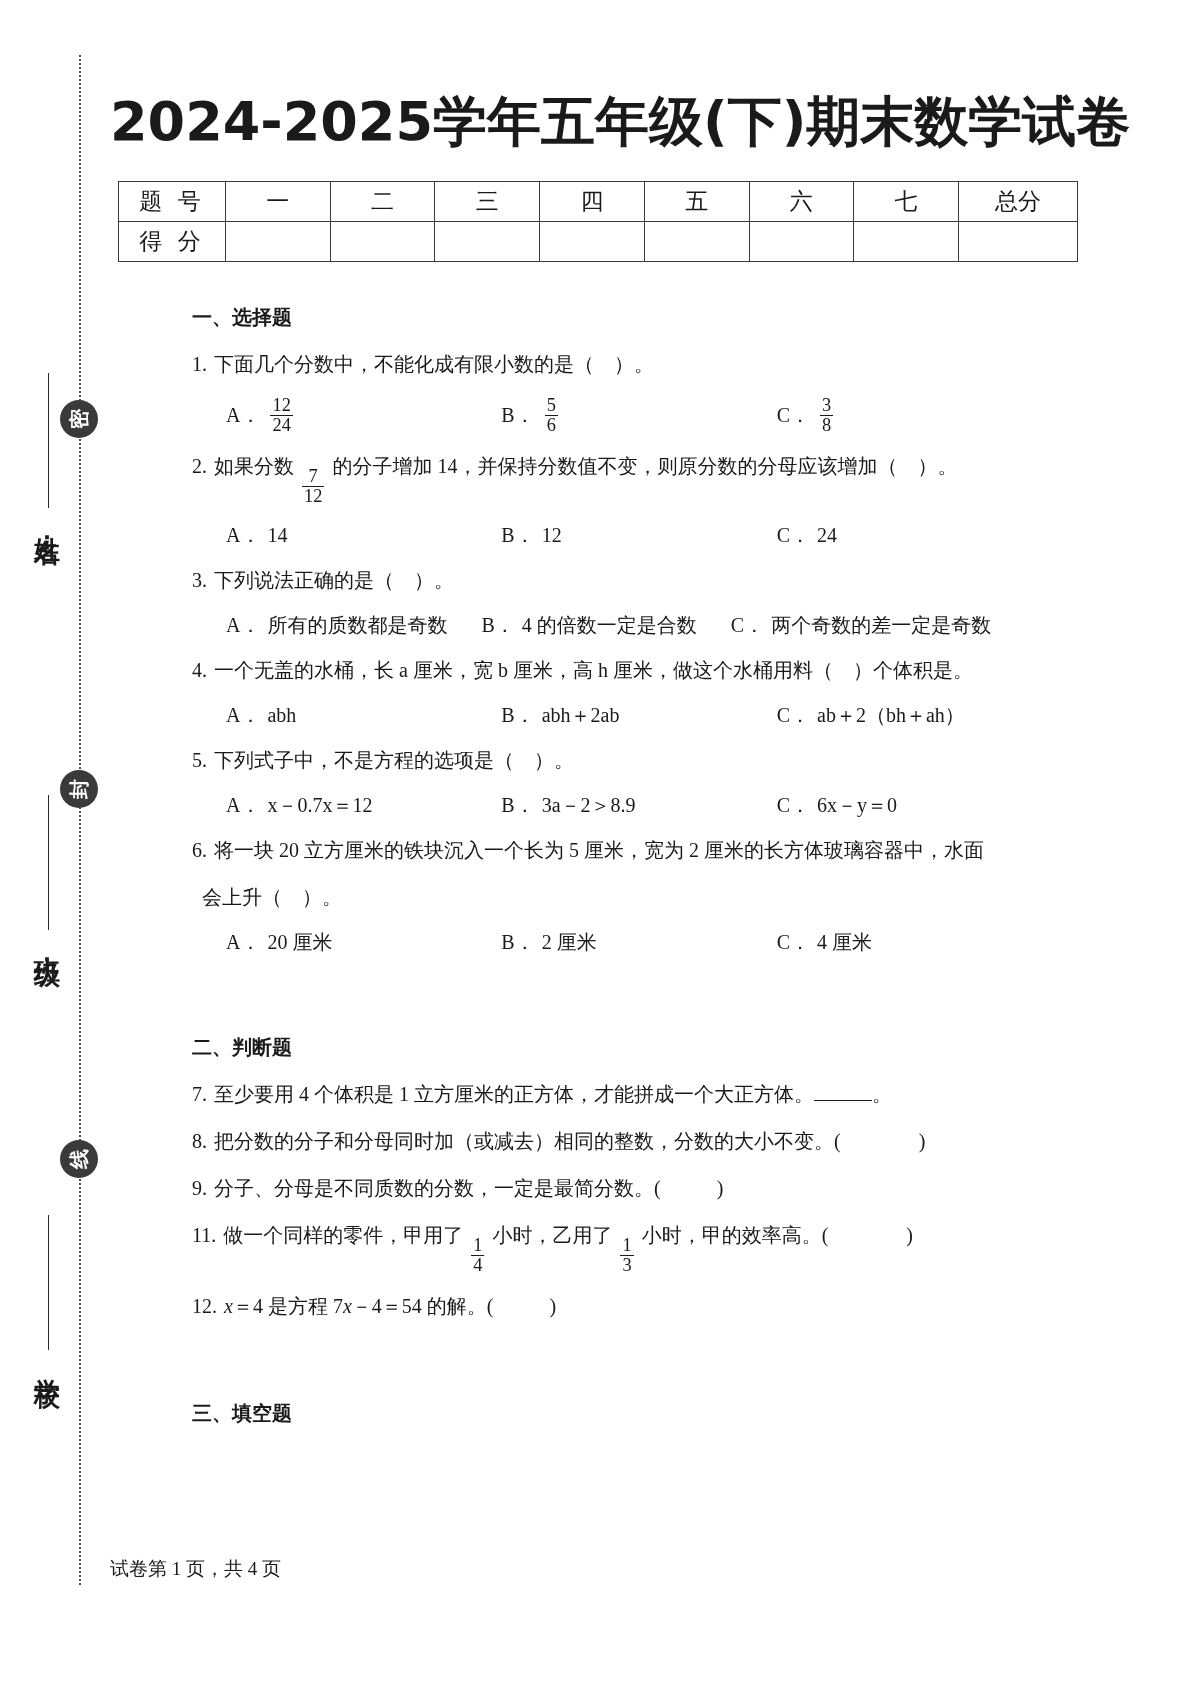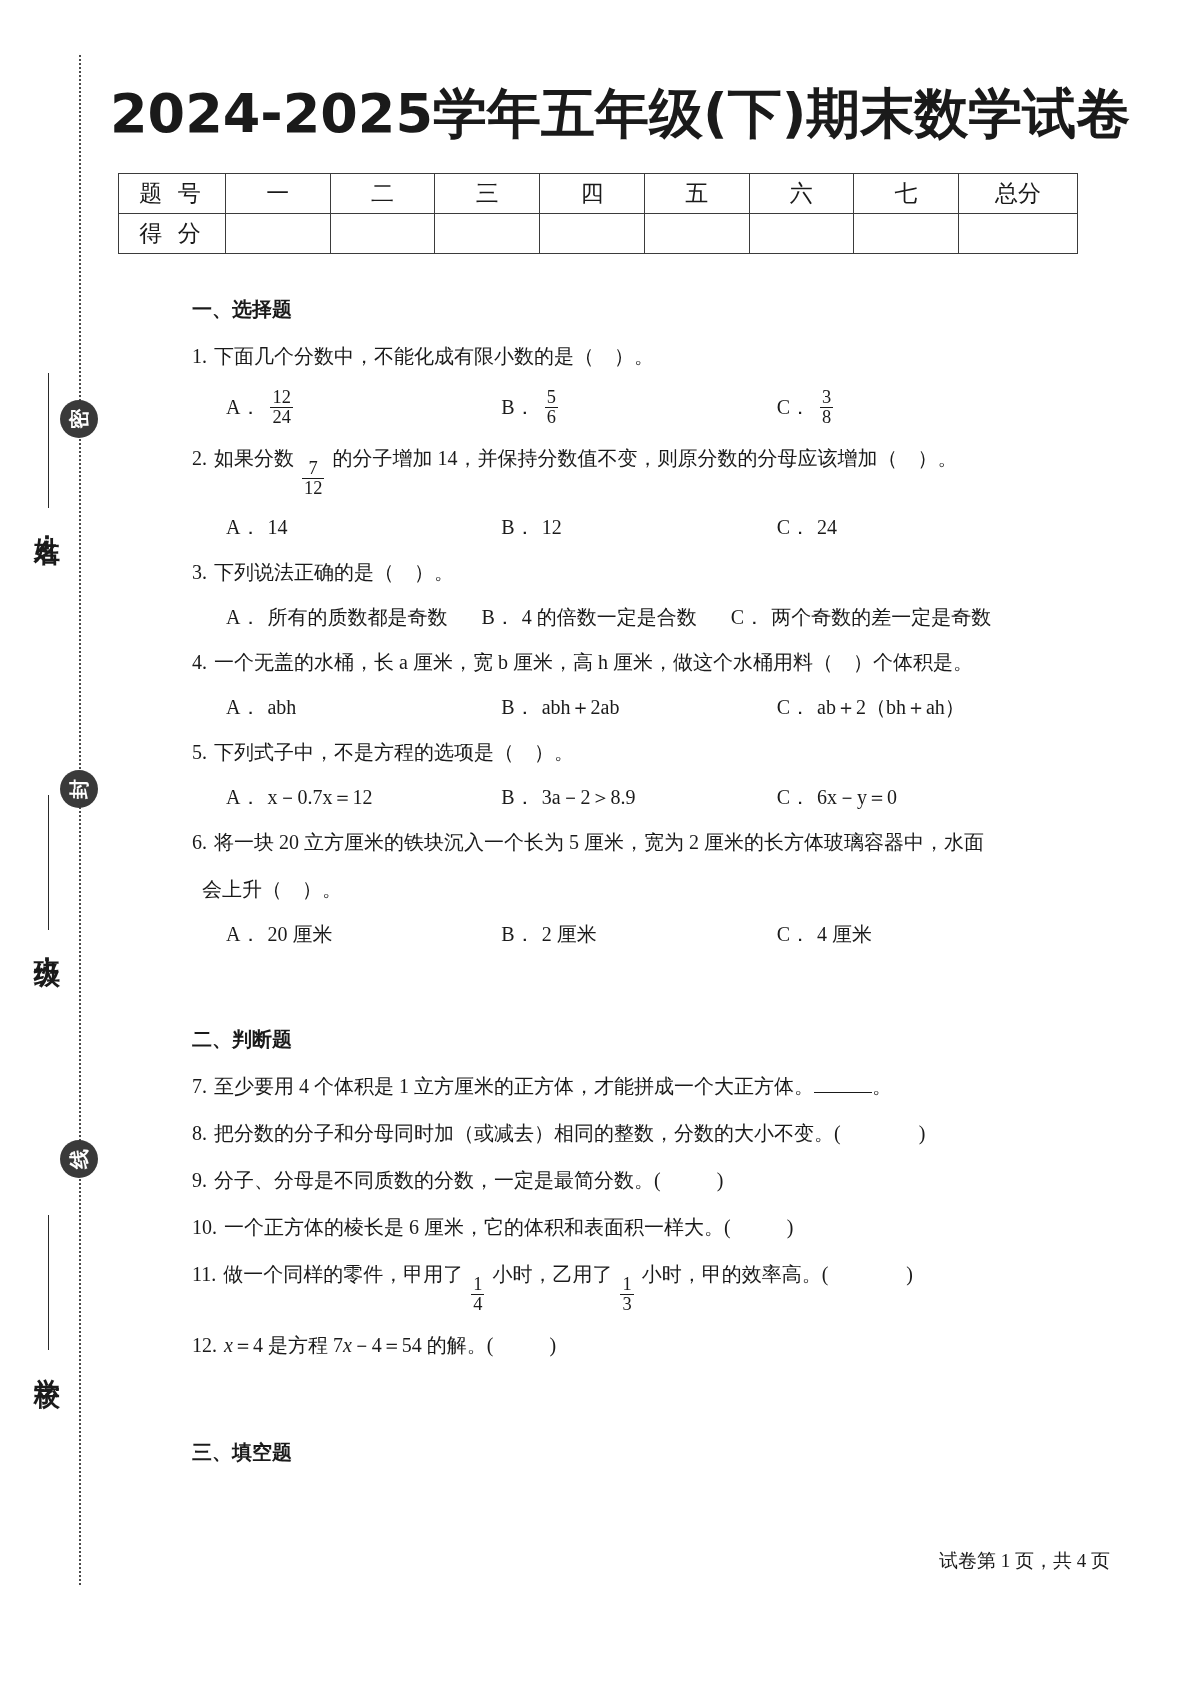--- a/index.html
+++ b/index.html
@@ -50,21 +50,21 @@
     letter-spacing:3px;
     font-family:"DejaVu Sans","Liberation Sans",sans-serif;
     white-space:nowrap;
   }
   #field-name   { top:373px; }
   #field-class  { top:795px; }
   #field-school { top:1215px; }
 
   
   #page {
-    position:absolute; left:110px; top:0; width:1000px; height:1229px;
+    position:absolute; left:110px; top:8px; width:1000px; height:1229px;
   }
 
   #paper-title {
     text-align:center;
     font-size:54px;
     font-weight:bold;
     letter-spacing:0px;
     margin:78px 0 0 0;
     font-family:"DejaVu Sans","Liberation Sans",sans-serif;
     white-space:nowrap;
@@ -143,21 +143,21 @@
 
   .blank-line { display:inline-block; width:58px; border-bottom:1.4px solid #1a1a1a; }
   .paren-gap-wide { display:inline-block; width:78px; }
   .paren-gap-mid { display:inline-block; width:56px; }
   .ital { font-style:italic; }
 
   #footer {
     position:absolute;
     left:0; top:1548px;
     width:1000px;
-    text-align:right;
+    text-align:left;
     font-size:19px;
   }
 </style>
 </head>
 <body>
 
 <div id="seal-margin">
   <div class="dotted-line"></div>
 
   <div class="seal-char" id="seal-mi">密</div>
@@ -359,24 +359,20 @@
     <div class="question">
       <span class="qnum">8.</span>
       <span>把分数的分子和分母同时加（或减去）相同的整数，分数的大小不变。(</span><span class="paren-gap-wide"></span><span>)</span>
     </div>
 
     <div class="question">
       <span class="qnum">9.</span>
       <span>分子、分母是不同质数的分数，一定是最简分数。(</span><span class="paren-gap-mid"></span><span>)</span>
     </div>
 
-    <div class="question">
-      <span class="qnum">10.</span>
-      <span>一个正方体的棱长是 6 厘米，它的体积和表面积一样大。(</span><span class="paren-gap-mid"></span><span>)</span>
-    </div>
 
     <div class="question">
       <span class="qnum">11.</span>
       <span>做一个同样的零件，甲用了</span>
       <span class="frac">
         <span class="num">1</span>
         <span class="den">4</span>
       </span>
       <span>小时，乙用了</span>
       <span class="frac">

